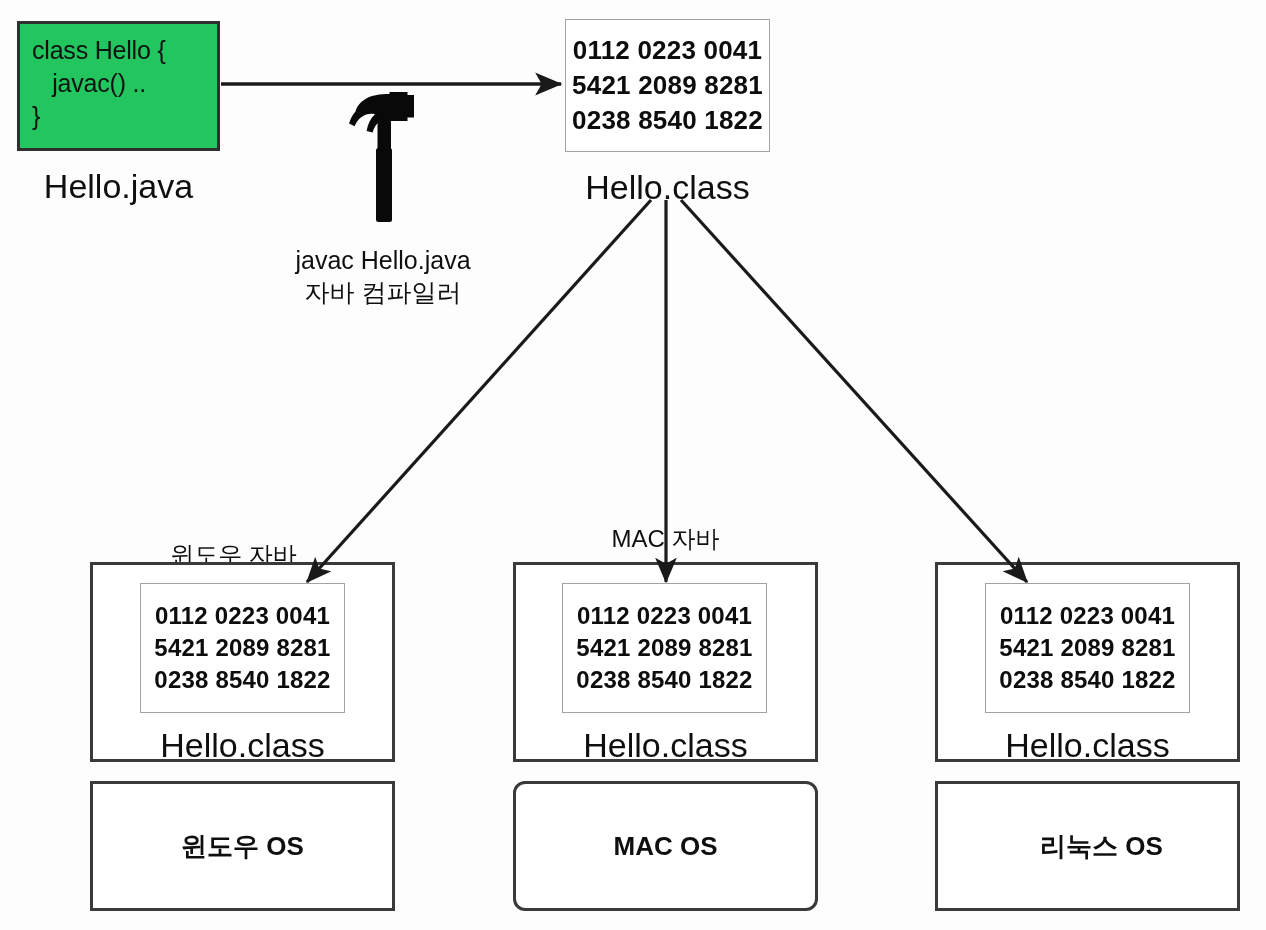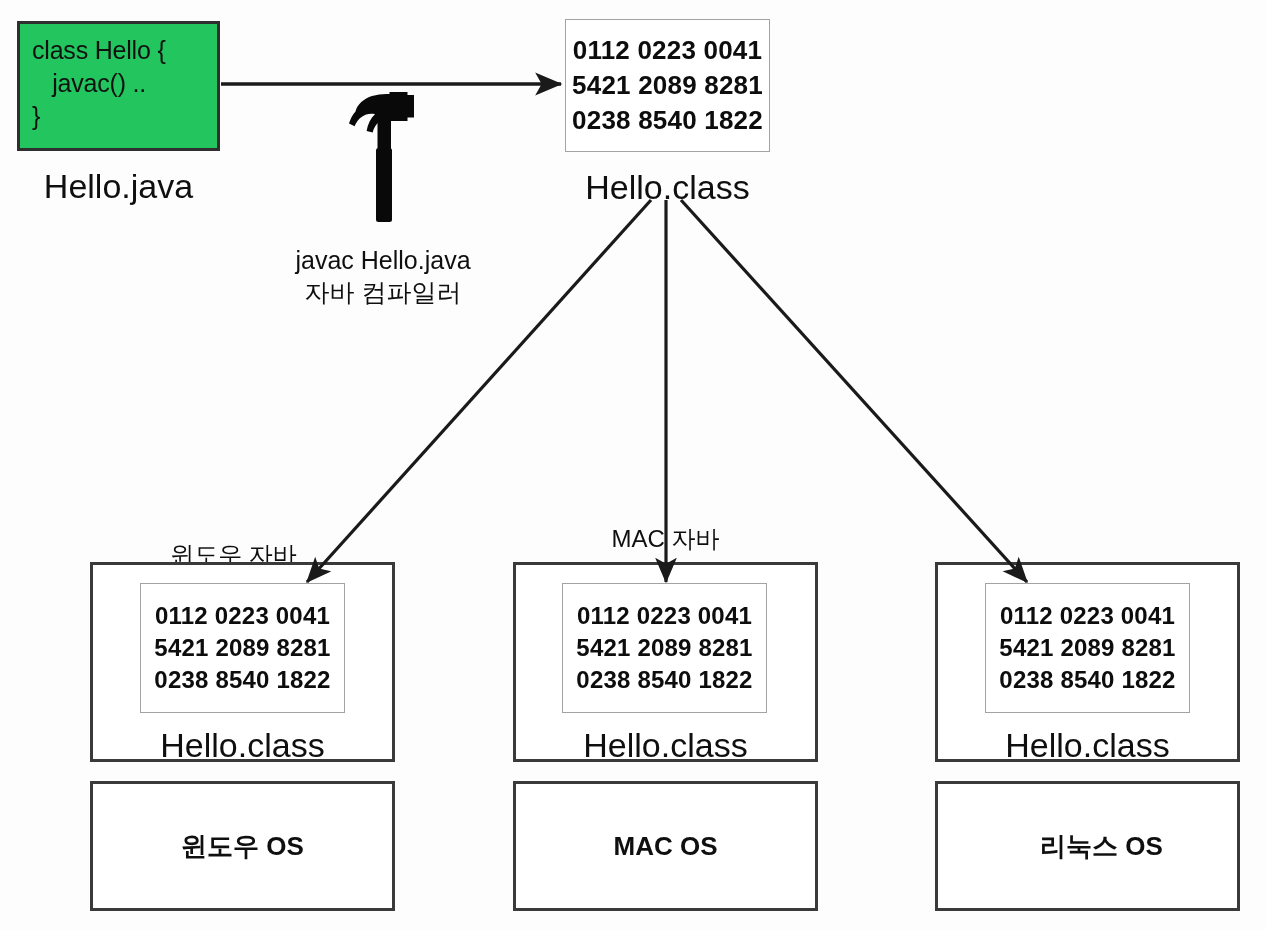--- a/index.html
+++ b/index.html
@@ -146,21 +146,21 @@
   </div>
 
   <div class="platform-title" style="left:513px; top:523px; width:305px;">MAC 자바</div>
   <div class="box" style="left:513px; top:562px; width:305px; height:200px;"></div>
   <div class="bytes bytes-small" style="left:562px; top:583px; width:205px; height:130px;">
     <div class="byte-line">0112 0223 0041</div>
     <div class="byte-line">5421 2089 8281</div>
     <div class="byte-line">0238 8540 1822</div>
   </div>
   <div class="caption" style="left:513px; top:726px; width:305px;">Hello.class</div>
-  <div class="box" style="left:513px; top:781px; width:305px; height:130px;">
+  <div class="box" style="left:513px; top:781px; width:305px; height:130px;border-radius:12px;">
     <div class="center-block">
       <span class="os-label" style="position:static;">MAC OS</span>
     </div>
   </div>
 
   <div class="box" style="left:935px; top:562px; width:305px; height:200px;"></div>
   <div class="bytes bytes-small" style="left:985px; top:583px; width:205px; height:130px;">
     <div class="byte-line">0112 0223 0041</div>
     <div class="byte-line">5421 2089 8281</div>
     <div class="byte-line">0238 8540 1822</div>

